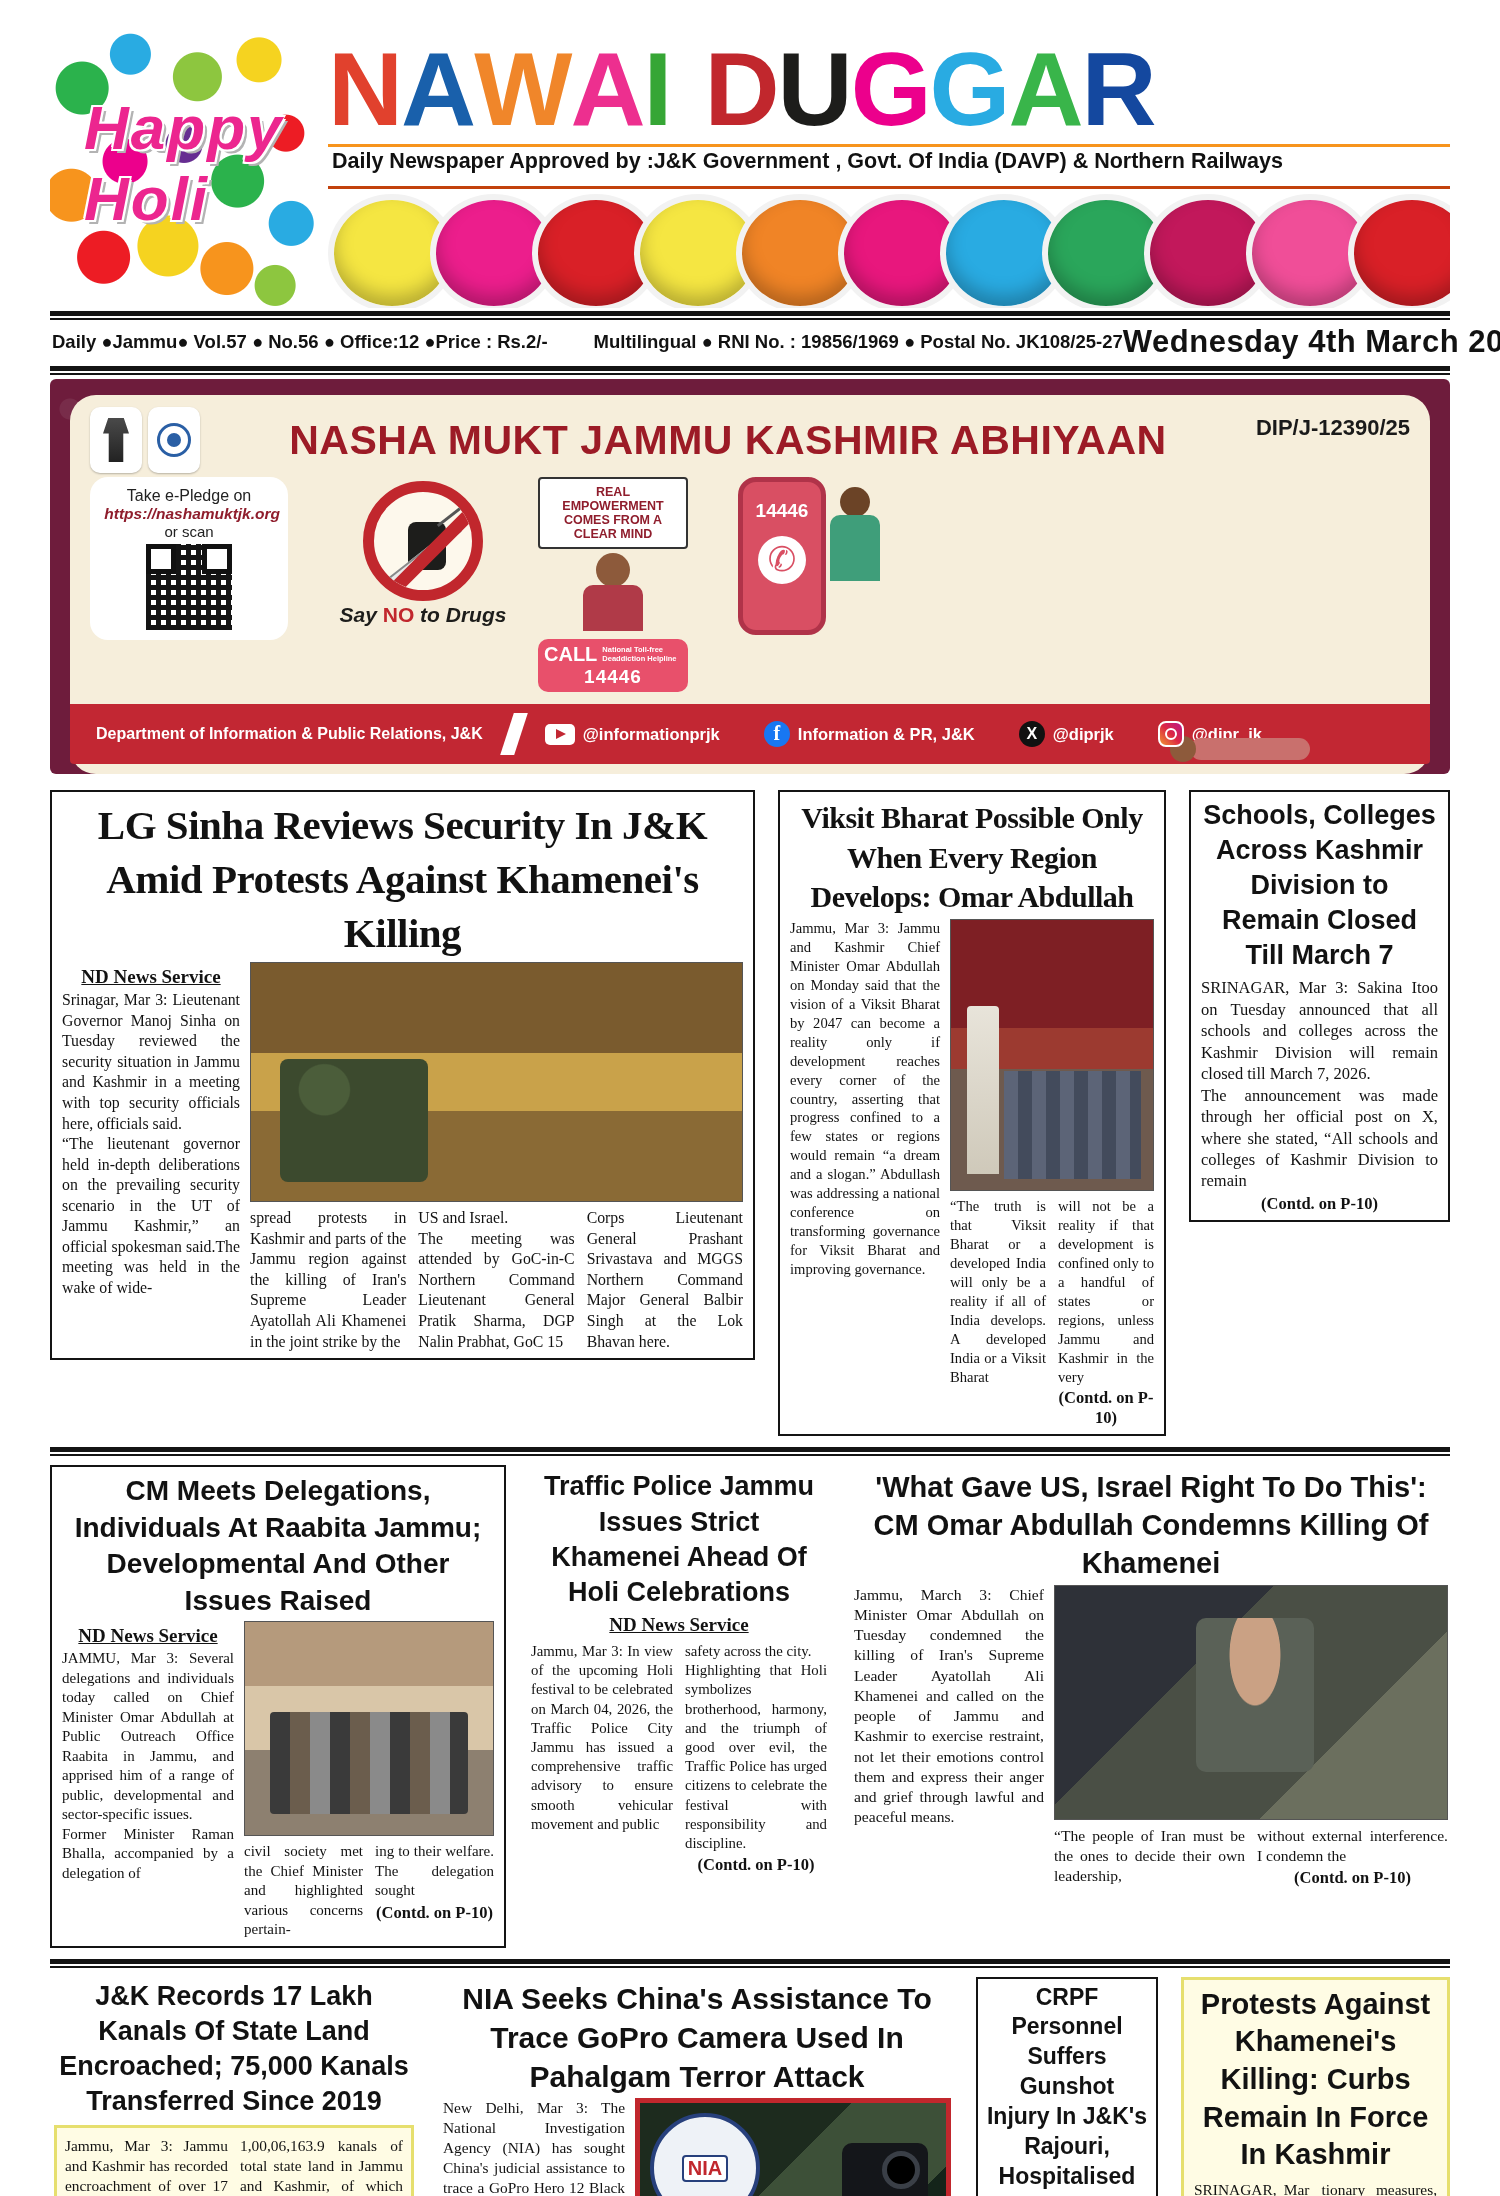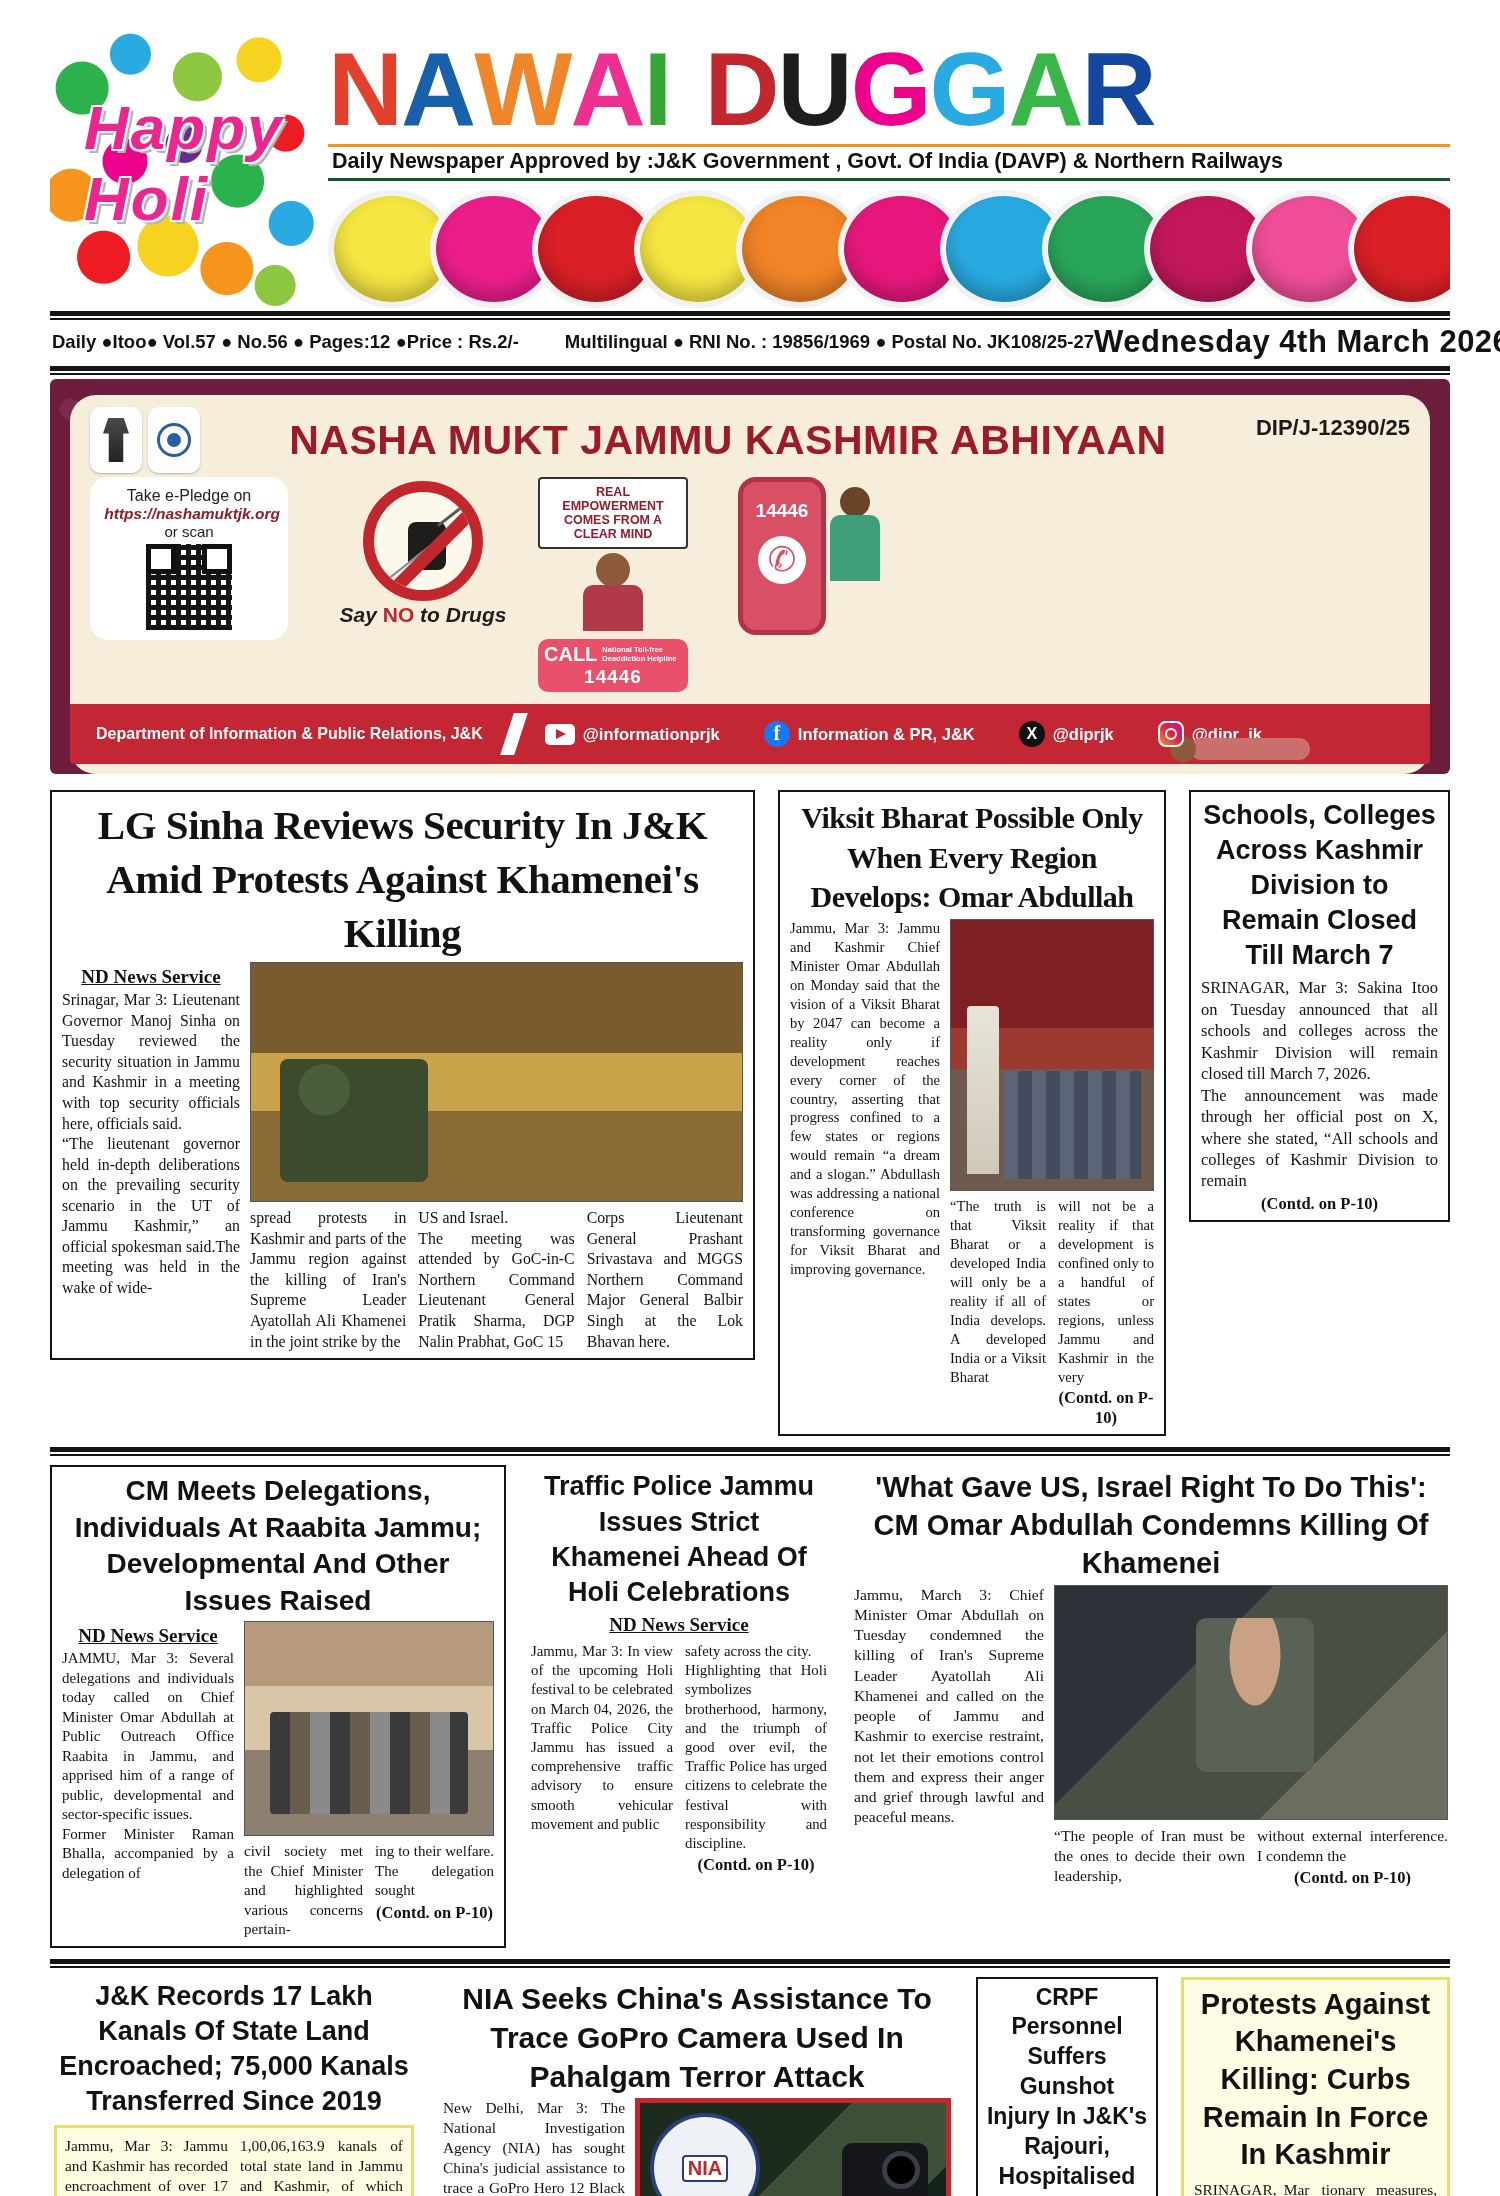--- a/index.html
+++ b/index.html
@@ -26,22 +26,22 @@
       radial-gradient(circle at 84% 92%, #8dc63f 0 20px, transparent 21px),
       #ffffff; }
   .happy-holi { position:absolute; left:34px; bottom:74px; font-family:"Liberation Sans", sans-serif;
     font-size:62px; font-weight:bold; font-style:italic; color:#ec268f; letter-spacing:2px;
     text-shadow:-2px -2px 0 #fff, 2px -2px 0 #fff, -2px 2px 0 #fff, 2px 2px 0 #fff, 4px 4px 0 #b3b3b3; }
   .mast-right { flex:1; display:flex; flex-direction:column; padding-left:10px; }
   .np-title { display:flex; align-items:flex-end; height:112px; font-family:"Liberation Sans", sans-serif;
     font-weight:900; font-size:104px; line-height:0.92; letter-spacing:-2px; }
   .np-title .word { display:flex; }
   .np-title .word + .word { margin-left:34px; }
-  .subtitle-bar { border-top:3px solid #f7941d; border-bottom:3px solid #14532d; margin-top:6px;
-    font-family:"Liberation Sans", sans-serif; font-weight:bold; font-size:21.5px; padding:2px 0 4px 4px; color:#111; }
+  .subtitle-bar { border-top:3px solid #f7941d; border-bottom:3px solid #c2410c; margin-top:6px;
+    font-family:"Liberation Sans", sans-serif; font-weight:bold; font-size:21.5px; padding:2px 0 12px 4px; color:#111; }
   .powders { flex:1; display:flex; align-items:center; padding-top:8px; overflow:hidden; }
   .bowl { width:128px; height:118px; border-radius:50%; margin-right:-26px; border:6px solid #f2f2f2;
     box-shadow:inset 0 -10px 18px rgba(0,0,0,.25); flex-shrink:0; }
 
   
   .rule { border-top:5px solid #141414; border-bottom:2px solid #141414; height:9px; margin:3px 36px; }
   .infoline { display:flex; align-items:center; padding:1px 38px 3px; font-family:"Liberation Sans", sans-serif;
     font-weight:bold; font-size:18.5px; white-space:nowrap; }
   .infoline .mid { margin-left:46px; }
   .infoline .date { margin-left:auto; font-size:31px; font-weight:900; letter-spacing:0.5px; }
@@ -191,21 +191,21 @@
         <span class="bowl" style="background-color: rgb(194, 24, 91);"></span>
         <span class="bowl" style="background-color: rgb(240, 78, 152);"></span>
         <span class="bowl" style="background-color: rgb(217, 32, 39);"></span>
       </div>
     </div>
   </header>
 
   <div class="rule"></div>
 
   <div class="infoline">
-    <span>Daily ●Itoo● Vol.57 ● No.56 ● Pages:12 ●Price : Rs.2/-</span>
+    <span>Daily ●Jammu● Vol.57 ● No.56 ● Office:12 ●Price : Rs.2/-</span>
     <span class="mid">Multilingual ● RNI No. : 19856/1969 ● Postal No. JK108/25-27</span>
     <span class="date">Wednesday 4th March 2026</span>
   </div>
 
   <div class="rule"></div>
 
   <section class="banner">
     <div class="banner-inner">
       <div class="banner-top">
         <div class="emblems">

